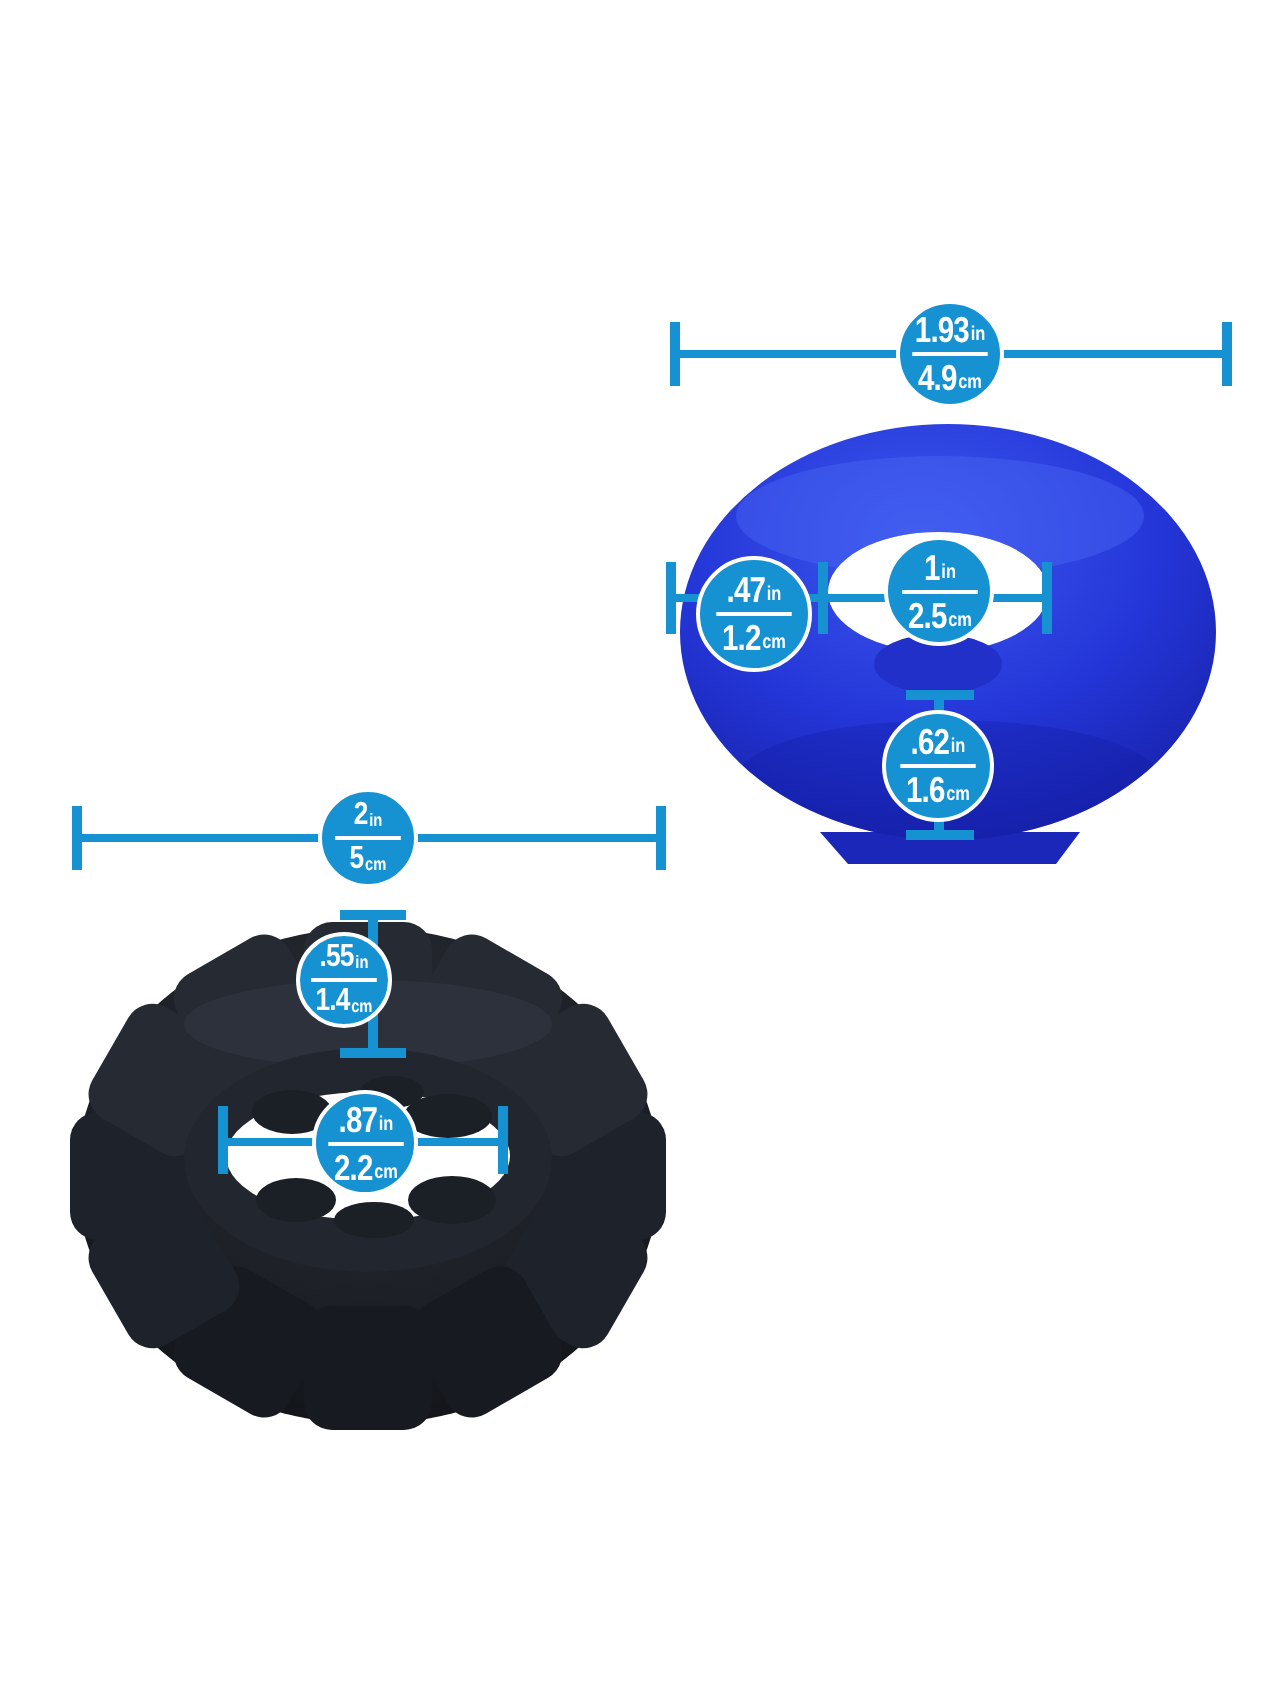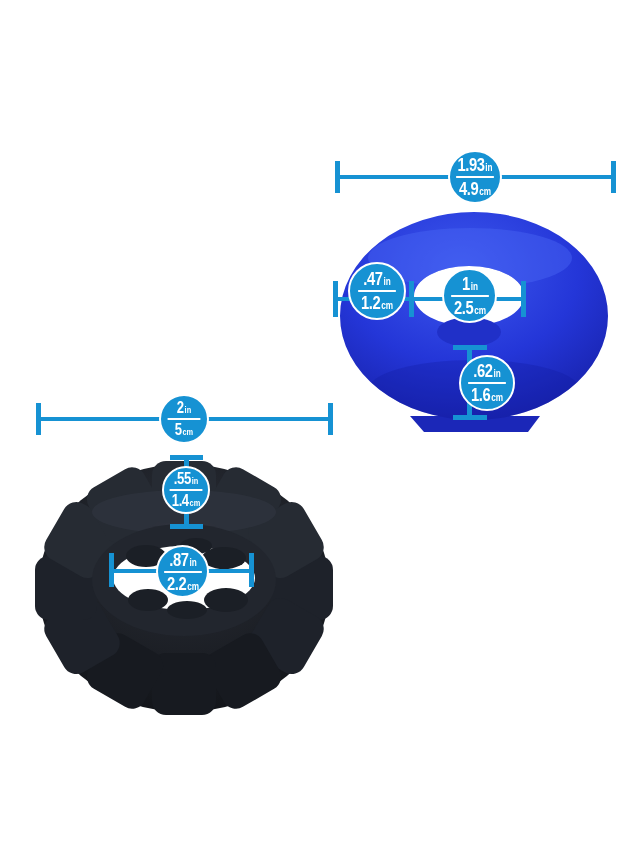--- a/index.html
+++ b/index.html
@@ -101,21 +101,21 @@
         <span class="num">4.9</span>
         <span class="unit">cm</span>
       </div>
     </div>
   </div>
 
   <div class="hline" style="left:335px;top:297px;width:190px;"></div>
   <div class="capv" style="left:333px;top:281px;height:36px;"></div>
   <div class="capv" style="left:409px;top:281px;height:36px;"></div>
   <div class="capv" style="left:521px;top:281px;height:36px;"></div>
-  <div class="badge b-md" style="left:348px;top:262px;width:58px;height:58px;">
+  <div class="badge b-md" style="left:348px;top:278px;width:58px;height:58px;">
     <div class="binner">
       <div class="frow">
         <span class="num">.47</span>
         <span class="unit">in</span>
       </div>
       <div class="fdiv"></div>
       <div class="frow">
         <span class="num">1.2</span>
         <span class="unit">cm</span>
       </div>
@@ -131,21 +131,21 @@
       <div class="frow">
         <span class="num">2.5</span>
         <span class="unit">cm</span>
       </div>
     </div>
   </div>
 
   <div class="vline" style="left:467px;top:348px;height:70px;"></div>
   <div class="caph" style="left:453px;top:345px;width:34px;"></div>
   <div class="caph" style="left:453px;top:415px;width:34px;"></div>
-  <div class="badge b-md" style="left:459px;top:355px;width:56px;height:56px;">
+  <div class="badge b-md" style="left:441px;top:355px;width:56px;height:56px;">
     <div class="binner">
       <div class="frow">
         <span class="num">.62</span>
         <span class="unit">in</span>
       </div>
       <div class="fdiv"></div>
       <div class="frow">
         <span class="num">1.6</span>
         <span class="unit">cm</span>
       </div>
@@ -165,21 +165,21 @@
       <div class="frow">
         <span class="num">5</span>
         <span class="unit">cm</span>
       </div>
     </div>
   </div>
 
   <div class="vline" style="left:184px;top:455px;height:74px;"></div>
   <div class="caph" style="left:170px;top:455px;width:33px;"></div>
   <div class="caph" style="left:170px;top:524px;width:33px;"></div>
-  <div class="badge b-sm" style="left:162px;top:466px;width:48px;height:48px;">
+  <div class="badge b-sm" style="left:148px;top:466px;width:48px;height:48px;">
     <div class="binner">
       <div class="frow">
         <span class="num">.55</span>
         <span class="unit">in</span>
       </div>
       <div class="fdiv"></div>
       <div class="frow">
         <span class="num">1.4</span>
         <span class="unit">cm</span>
       </div>

